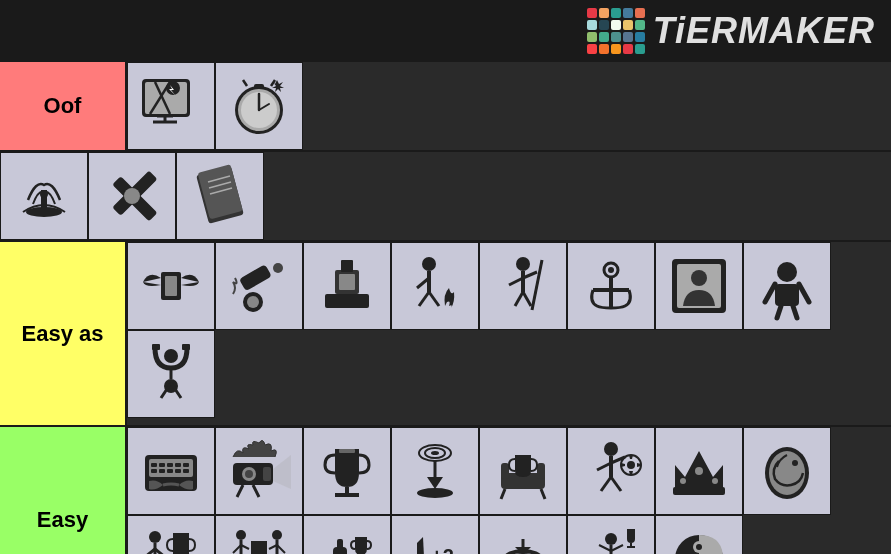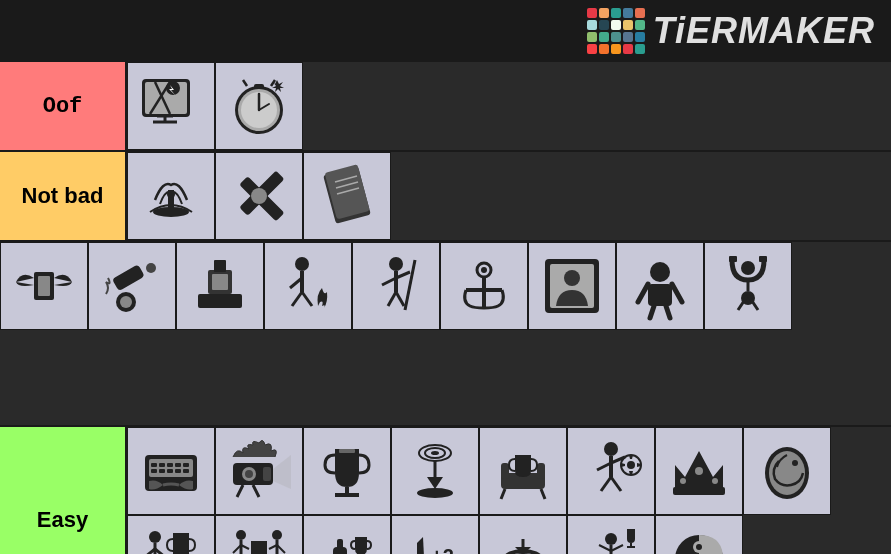--- a/index.html
+++ b/index.html
@@ -100,21 +100,21 @@
       overflow: hidden;
       flex-shrink: 0;
     }
 
     .tier-item svg {
       width: 72px;
       height: 72px;
     }
 
     
-    .row-oof { background: #ff7b7b; font-family: Liberation Mono, monospace; }
+    .row-oof { background: #ff7b7b; }
     .row-notbad { background: #ffcc66; }
     .row-easy { background: #ffff66; }
     .row-story { background: #99ff66; }
 
     
     .row-oof-height { height: 90px; }
     .row-notbad-height { height: 90px; }
     .row-easy-height { height: 185px; }
     .row-story-height { height: 188px; }
   </style>
@@ -185,23 +185,20 @@
             <line x1="24" y1="16" x2="20" y2="10" stroke="#222" stroke-width="2.5"></line>
             <line x1="48" y1="16" x2="52" y2="10" stroke="#222" stroke-width="2.5"></line>
 
             <path d="M52 14 L54 10 L56 14 L60 12 L57 16 L61 18 L57 18 L58 22 L55 19 L52 22 L53 18 L49 18 L53 16 L50 12 Z" fill="#222"></path>
           </svg>
         </div>
       </div>
     </div>
 
     <div class="tier-row row-notbad-height">
-      <div class="tier-label row-notbad">
-        <span>Not bad</span>
-      </div>
       <div class="tier-items">
 
         <div class="tier-item">
           <svg viewBox="0 0 72 72" fill="none">
             <ellipse cx="36" cy="52" rx="18" ry="5" fill="#222"></ellipse>
             <rect x="33" y="30" width="6" height="22" fill="#222"></rect>
 
             <path d="M20 40 Q28 20 36 25 Q44 20 52 40" stroke="#222" stroke-width="2.5" fill="none"></path>
             <path d="M25 44 Q30 30 36 32 Q42 30 47 44" stroke="#222" stroke-width="2" fill="none"></path>
             <circle cx="36" cy="34" r="4" fill="#222"></circle>
@@ -223,20 +220,23 @@
             <rect x="20" y="8" width="34" height="48" rx="3" fill="#555" transform="rotate(-15 36 35)"></rect>
             <line x1="24" y1="22" x2="46" y2="16" stroke="#aaa" stroke-width="1.5"></line>
             <line x1="25" y1="28" x2="47" y2="22" stroke="#aaa" stroke-width="1.5"></line>
             <line x1="26" y1="34" x2="48" y2="28" stroke="#aaa" stroke-width="1.5"></line>
           </svg>
         </div>
       </div>
     </div>
 
     <div class="tier-row row-easy-height">
+      <div class="tier-label row-easy">
+        <span>Easy as</span>
+      </div>
       <div class="tier-items">
 
         <div class="tier-item">
           <svg viewBox="0 0 72 72" fill="none">
             <rect x="26" y="22" width="20" height="28" rx="2" fill="#222"></rect>
 
             <path d="M8 32 Q14 20 26 28" fill="#222"></path>
             <path d="M8 32 Q10 38 26 35" fill="#222"></path>
             <path d="M64 32 Q58 20 46 28" fill="#222"></path>
             <path d="M64 32 Q62 38 46 35" fill="#222"></path>

